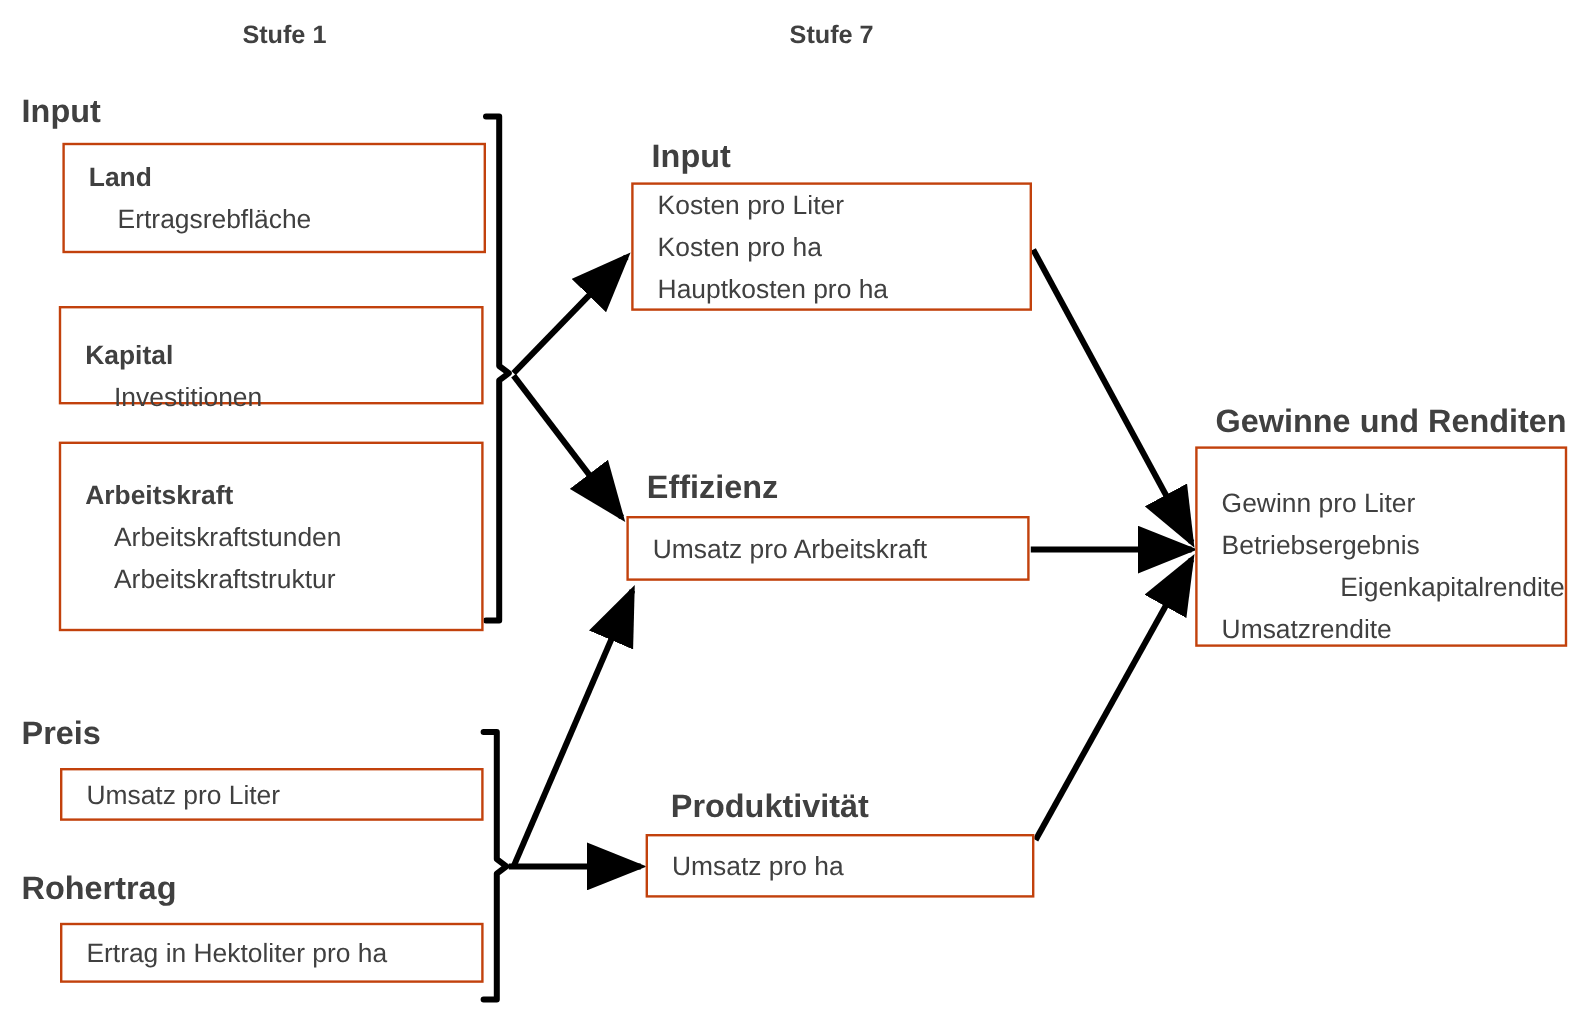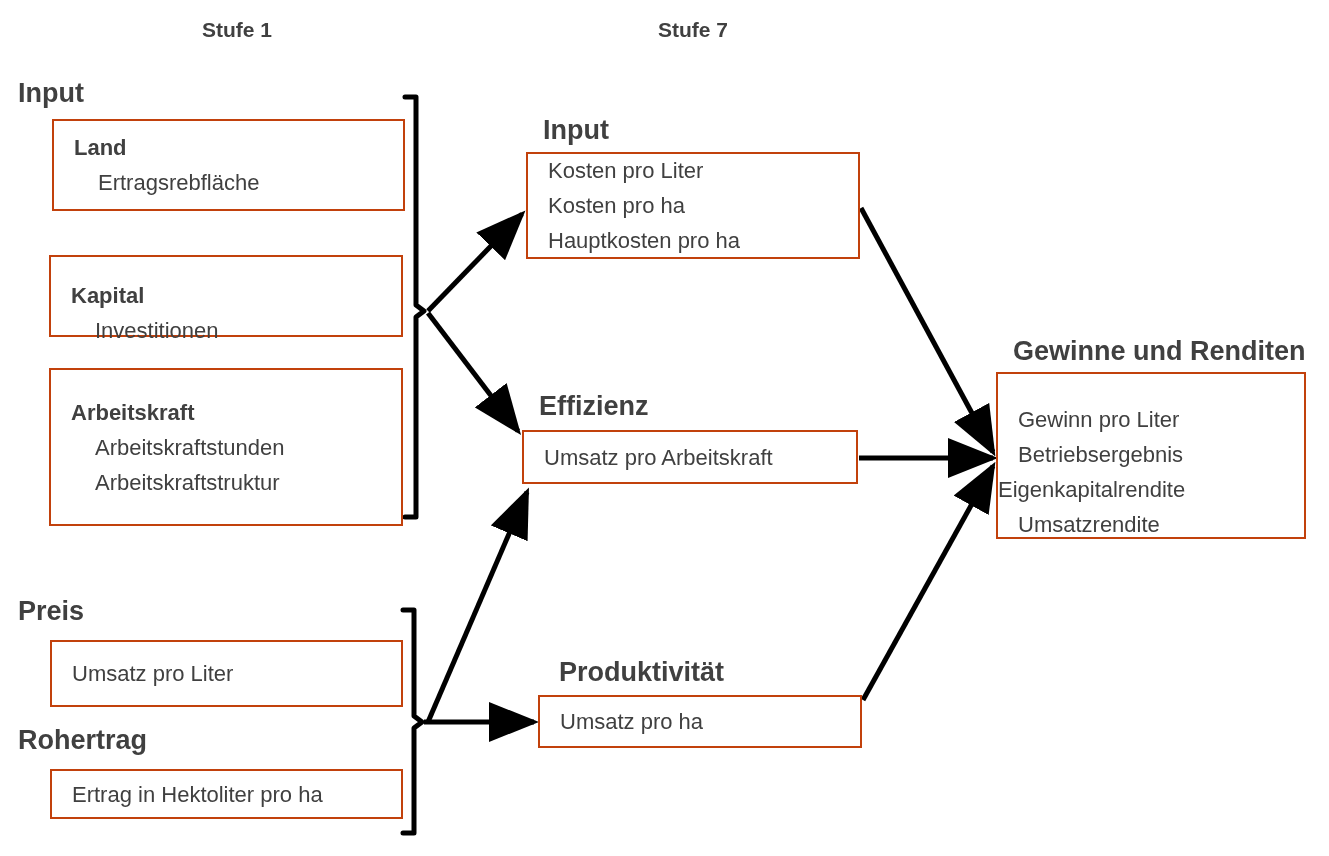--- a/index.html
+++ b/index.html
@@ -120,21 +120,21 @@
   </div>
 
   <div class="node-box" style="left:49px; top:368px; width:354px; height:158px;">
     <div class="box-lines">
       <div class="bold" style="padding-left:20px;">Arbeitskraft</div>
       <div style="padding-left:44px;">Arbeitskraftstunden</div>
       <div style="padding-left:44px;">Arbeitskraftstruktur</div>
     </div>
   </div>
 
-  <div class="node-box" style="left:50px; top:640px; width:353px; height:67px;">
+  <div class="node-box" style="left:50px; top:640px; width:353px; height:44px;">
     <div class="box-lines">
       <div style="padding-left:20px;">Umsatz pro Liter</div>
     </div>
   </div>
 
   <div class="node-box" style="left:50px; top:769px; width:353px; height:50px;">
     <div class="box-lines">
       <div style="padding-left:20px;">Ertrag in Hektoliter pro ha</div>
     </div>
   </div>
@@ -156,18 +156,18 @@
   <div class="node-box" style="left:538px; top:695px; width:324px; height:53px;">
     <div class="box-lines">
       <div style="padding-left:20px;">Umsatz pro ha</div>
     </div>
   </div>
 
   <div class="node-box" style="left:996px; top:372px; width:310px; height:167px;">
     <div class="box-lines">
       <div style="padding-left:20px;margin-top:32px;">Gewinn pro Liter</div>
       <div style="padding-left:20px;">Betriebsergebnis</div>
-      <div style="">Eigenkapitalrendite</div>
+      <div style="text-align:right;">Eigenkapitalrendite</div>
       <div style="padding-left:20px;">Umsatzrendite</div>
     </div>
   </div>
 
 </div>
 
 </body></html>

